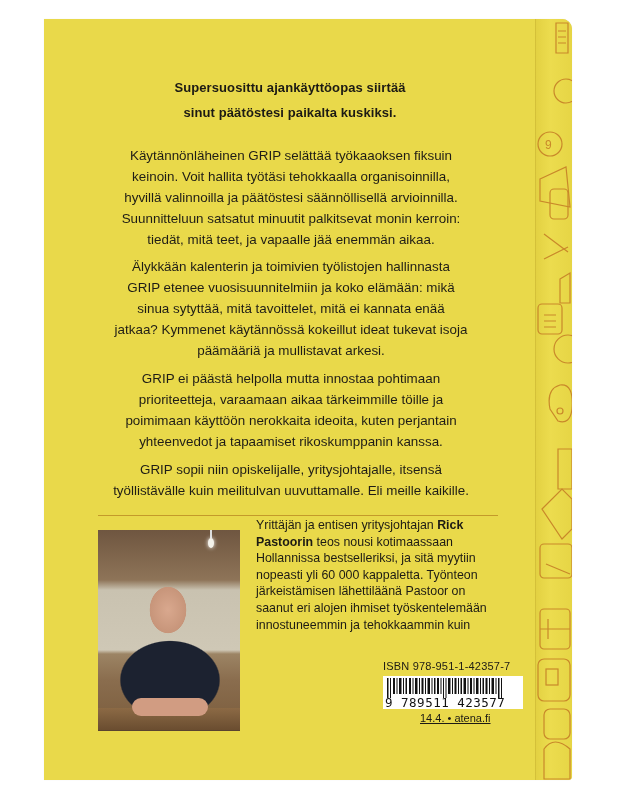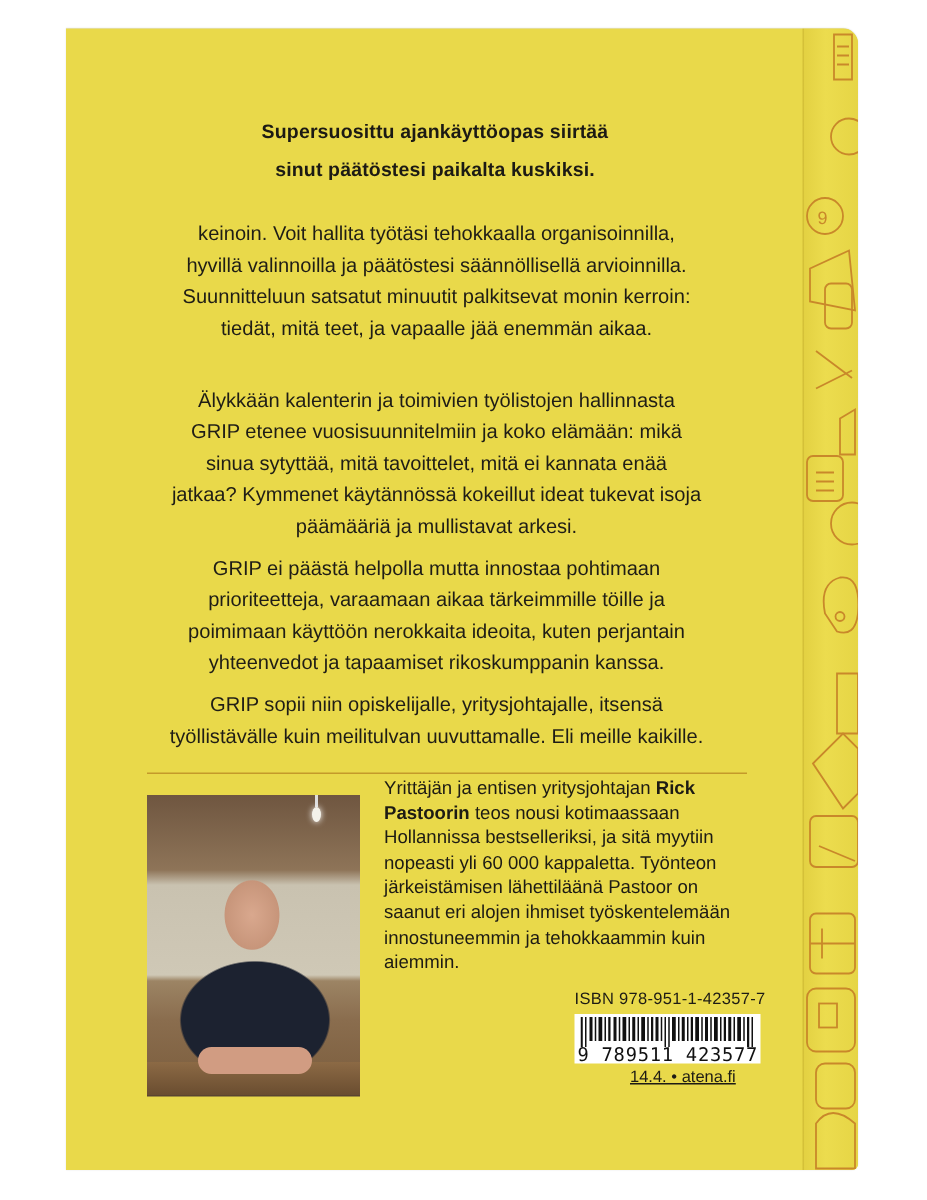--- a/index.html
+++ b/index.html
@@ -60,21 +60,21 @@
   }
   .bio {
     position: absolute; left: 212px; top: 498px; width: 285px;
     font-size: 12.4px; line-height: 16.6px; color: #1d1b14; text-align: left;
   }
   .bio b { font-weight: bold; }
   .isbn {
     position: absolute; left: 339px; top: 641px; font-size: 11px; color: #1d1b14; letter-spacing: 0.2px;
   }
   .barcode {
-    position: absolute; left: 339px; top: 657px; width: 124px; height: 33px; background: #ffffff;
+    position: absolute; left: 339px; top: 657px; width: 140px; height: 33px; background: #ffffff;
   }
   .barcode .bars { position: absolute; left: 4px; top: 2px; width: 116px; height: 20px; }
   .barcode .digits {
     position: absolute; left: 2px; top: 19px; font-size: 12.5px; letter-spacing: 0.5px; color: #111;
     font-family: "DejaVu Sans Mono", monospace;
   }
   .price {
     position: absolute; left: 376px; top: 693px; font-size: 11px; color: #1d1b14; text-decoration: underline;
   }
 </style>
@@ -112,20 +112,21 @@
       </g>
     </svg>
   </div>
 
   <div class="headline">
     <div>Supersuosittu ajankäyttöopas siirtää</div>
     <div>sinut päätöstesi paikalta kuskiksi.</div>
   </div>
 
   <div class="para p1">
+    <div>Käytännönläheinen GRIP selättää työkaaoksen fiksuin</div>
     <div>keinoin. Voit hallita työtäsi tehokkaalla organisoinnilla,</div>
     <div>hyvillä valinnoilla ja päätöstesi säännöllisellä arvioinnilla.</div>
     <div>Suunnitteluun satsatut minuutit palkitsevat monin kerroin:</div>
     <div>tiedät, mitä teet, ja vapaalle jää enemmän aikaa.</div>
   </div>
 
   <div class="para p2">
     <div>Älykkään kalenterin ja toimivien työlistojen hallinnasta</div>
     <div>GRIP etenee vuosisuunnitelmiin ja koko elämään: mikä</div>
     <div>sinua sytyttää, mitä tavoittelet, mitä ei kannata enää</div>
@@ -155,21 +156,20 @@
   </div>
 
   <div class="bio">
     <div><span>Yrittäjän ja entisen yritysjohtajan </span><b>Rick</b></div>
     <div><b>Pastoorin</b><span> teos nousi kotimaassaan</span></div>
     <div>Hollannissa bestselleriksi, ja sitä myytiin</div>
     <div>nopeasti yli 60 000 kappaletta. Työnteon</div>
     <div>järkeistämisen lähettiläänä Pastoor on</div>
     <div>saanut eri alojen ihmiset työskentelemään</div>
     <div>innostuneemmin ja tehokkaammin kuin</div>
-    <div>aiemmin.</div>
   </div>
 
   <div class="isbn">ISBN 978-951-1-42357-7</div>
 
   <div class="barcode">
     <svg class="bars" viewBox="0 0 116 20" preserveAspectRatio="none">
       <g fill="#111">
         <rect x="0" y="0" width="1.5" height="20"></rect>
           <rect x="3" y="0" width="1" height="20"></rect>
         <rect x="6" y="0" width="2" height="16"></rect>

